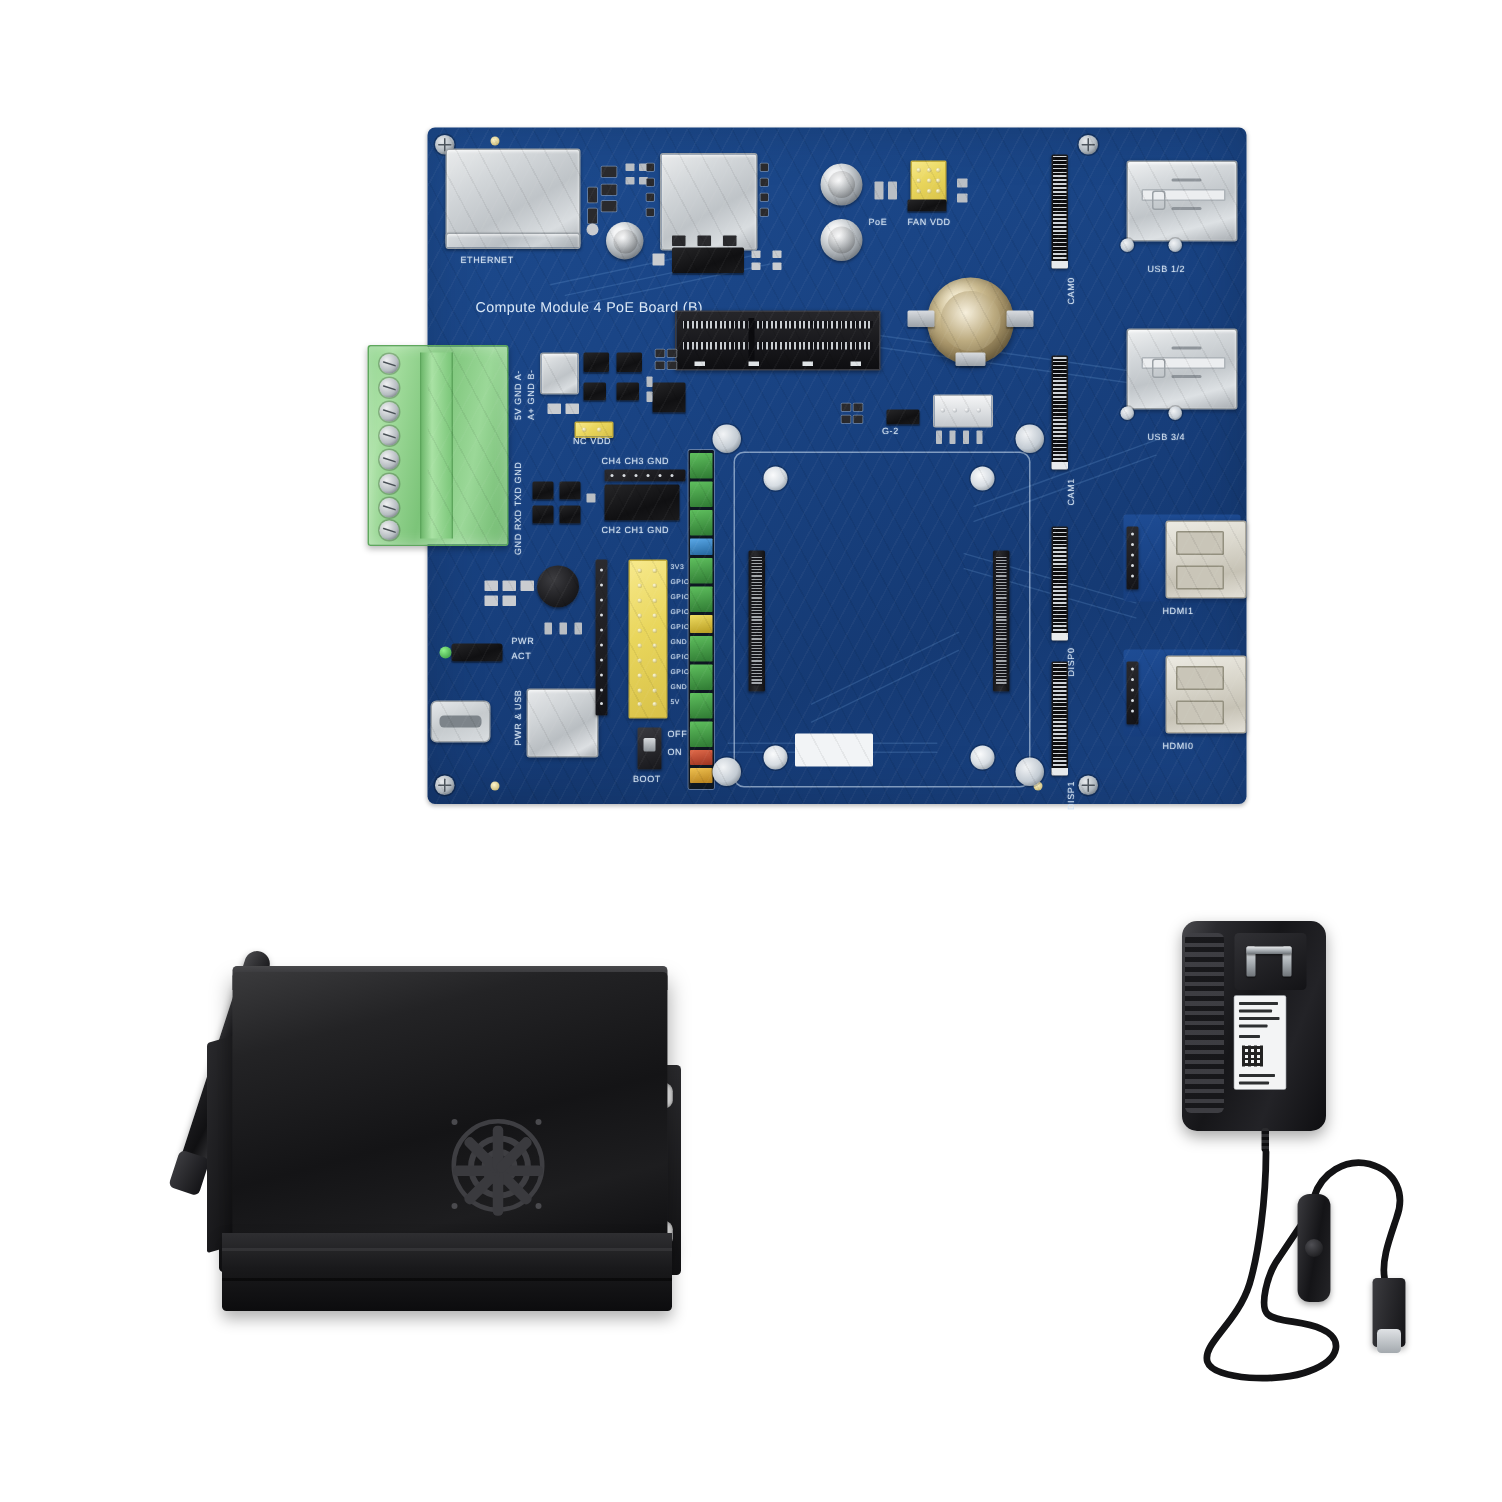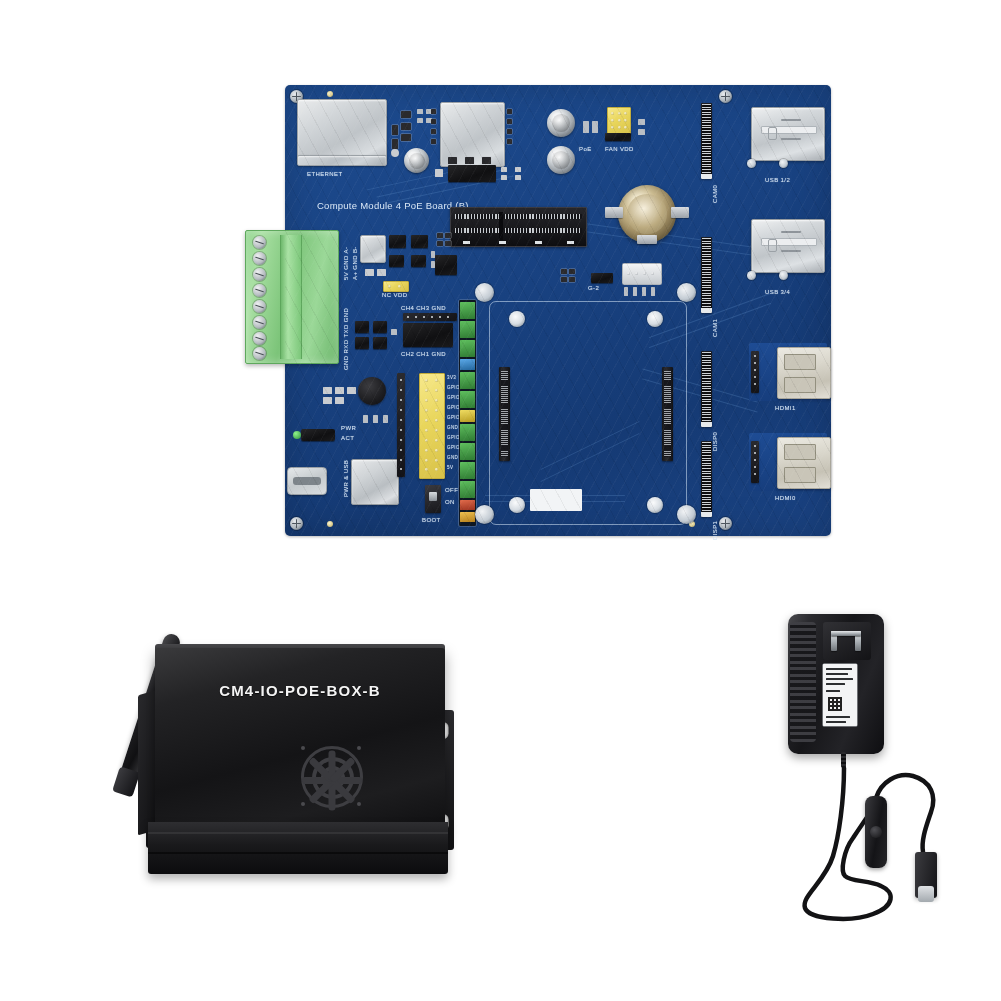--- a/index.html
+++ b/index.html
@@ -627,21 +627,20 @@
       <span class="btp" style="top:5px;"></span>
         <span class="btp" style="top:16px;"></span>
       <span class="btp" style="top:27px;"></span>
         <span class="btp" style="top:38px;"></span>
       <span class="btp" style="top:49px;"></span>
         <span class="btp" style="top:60px;"></span>
     </div>
 
     <div id="boxtop"></div>
     <div id="boxbody"></div>
-    <div id="boxlabel">CM4-IO-POE-BOX-B</div>
 
     <div id="fan">
       <div class="fanring" style="left:6px;top:6px;width:56px;height:56px;"></div>
       <div class="fanring" style="left:17px;top:17px;width:34px;height:34px;border-width:4px;"></div>
       <div class="fanring" style="left:26px;top:26px;width:16px;height:16px;border-width:4px;background:#2b2b2f;"></div>
       <div class="fanblade" style="transform:rotate(0deg);"></div>
       <div class="fanblade" style="transform:rotate(45deg);"></div>
       <div class="fanblade" style="transform:rotate(90deg);"></div>
       <div class="fanblade" style="transform:rotate(135deg);"></div>
       <div class="fanblade" style="transform:rotate(180deg);"></div>

